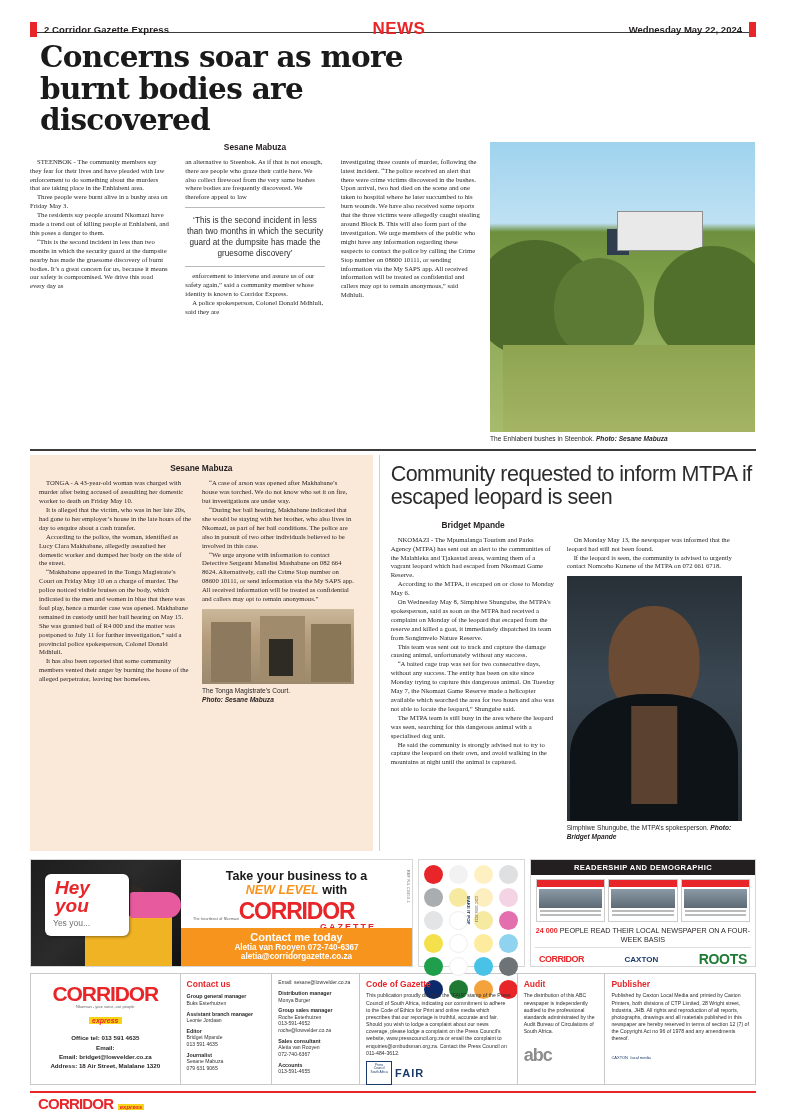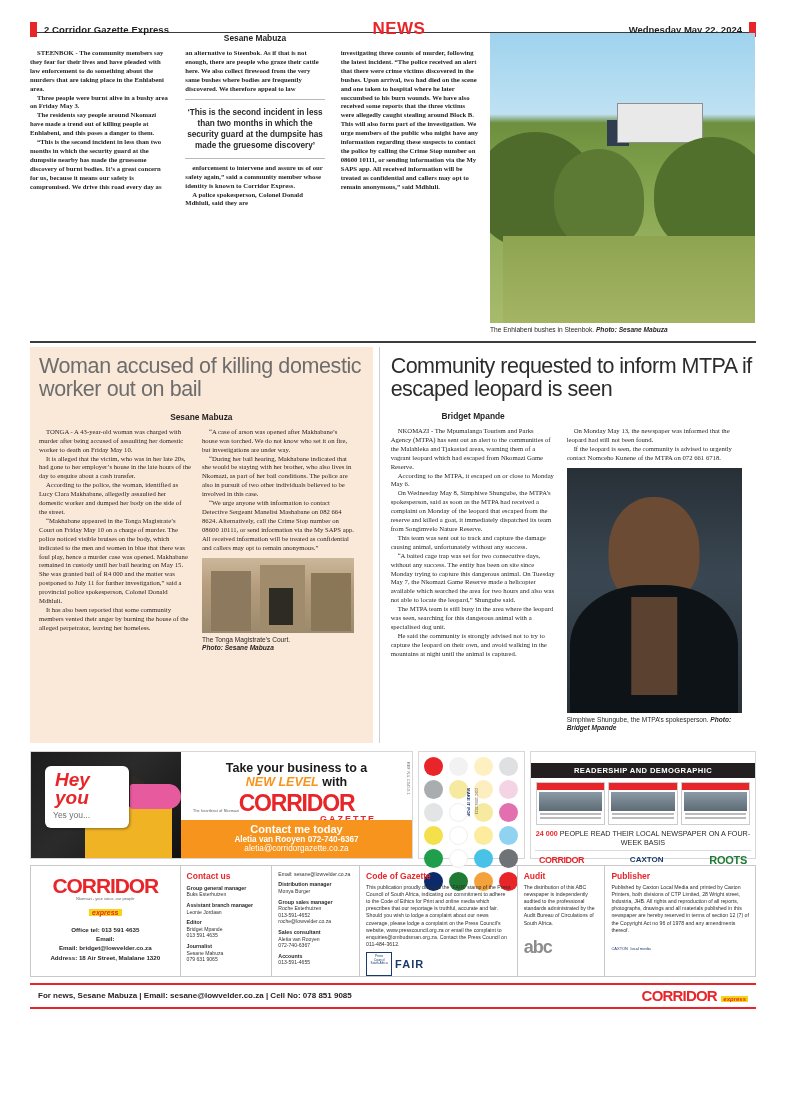--- a/index.html
+++ b/index.html
@@ -87,40 +87,40 @@
   .ad-body { flex:1; position:relative; }
   .ad-l1 { text-align:center; font-size:12.5px; font-weight:bold; margin-top:9px; color:#1a1a1a;}
   .ad-l2 { text-align:center; font-size:12.5px; font-weight:bold; color:#1a1a1a;}
   .ad-l2 em { color:#f7941e; font-style:italic; }
   .ad-corrlogo { text-align:center; font-size:23px; font-weight:bold; color:#e8262a; letter-spacing:-1.2px; margin-top:1px; }
   .ad-gaz { text-align:right; padding-right:36px; font-size:9px; font-weight:bold; color:#e8262a; letter-spacing:2px; margin-top:-3px;}
   .ad-sub { position:absolute; left:12px; top:57px; font-size:3.6px; color:#555; letter-spacing:.2px;}
   .ad-orange { position:absolute; left:0; right:0; bottom:0; height:38px; background:#f7941e; color:#fff; text-align:center; }
   .ad-orange .t1 { font-size:11px; font-weight:bold; padding-top:3px;}
   .ad-orange .t2 { font-size:8.2px; font-weight:bold; }
-  .ad-orange .t3 { font-size:8.2px; font-weight:normal; }
+  .ad-orange .t3 { font-size:8.2px; font-weight:bold; }
   .ad-vert { position:absolute; right:2px; top:10px; writing-mode:vertical-rl; font-size:3.6px; color:#666; letter-spacing:.3px;}
 
   .ad-dots { width:107px; border:1px solid #d7d7d7; background:#fff; position:relative; padding:5px; }
   .dotgrid { display:grid; grid-template-columns:repeat(4,1fr); gap:4px 5px; }
   .dot { width:19px; height:19px; border-radius:50%; }
 
   .ad-read { flex:1; border:1px solid #d7d7d7; background:#fff; position:relative; }
-  .read-hd { background:#231f20; color:#fff; font-size:7.6px; font-weight:bold; text-align:center; letter-spacing:.4px; padding:3px 16px;margin-top:11px;}
+  .read-hd { background:#231f20; color:#fff; font-size:7.6px; font-weight:bold; text-align:center; letter-spacing:.4px; padding:3px 16px;}
   .read-papers { display:flex; gap:3px; padding:4px 5px 2px 5px; }
   .mini { flex:1; height:43px; background:#fff; border:1px solid #ccc; position:relative; overflow:hidden;}
   .mini .mt { height:7px; background:#e8262a; }
   .mini .mi { height:19px; margin:2px 2px 0 2px; background:linear-gradient(#8a9aa6,#5e6b75); }
   .mini .ml { height:2px; background:#bbb; margin:2px 3px 0 3px;}
   .read-line { font-size:7.2px; text-align:center; padding:2px 4px 0 4px; line-height:1.25; }
   .read-line b { color:#e8262a; }
   .read-logos { display:flex; align-items:center; justify-content:space-between; padding:3px 8px 0 8px; }
   .rl-corr { font-size:9px; font-weight:bold; color:#e8262a; letter-spacing:-.5px;}
   .rl-cax { font-size:8px; font-weight:bold; color:#1a3a6b;}
-  .rl-roots { font-size:11px; font-weight:bold; color:#1f7a34; letter-spacing:-.3px;}
+  .rl-roots { font-size:14px; font-weight:bold; color:#1f7a34; letter-spacing:-.3px;}
 
   
   .footerpanel { margin-top:6px; border:1px solid #c9c9c9; display:flex; height:112px; background:#fff;}
   .fp-col { padding:5px 6px; border-right:1px solid #c9c9c9; position:relative; }
   .fp-col:last-child { border-right:none; }
   .fp-c1 { width:150px; text-align:center; }
   .fp-c2 { width:92px; }
   .fp-c3 { width:88px; }
   .fp-c4 { width:158px; }
   .fp-c5 { width:150px; }
@@ -152,25 +152,26 @@
 
   <div class="masthead">
     <div class="mh-bar"></div>
     <div class="mh-left">2 Corridor Gazette Express</div>
     <div class="mh-center">NEWS</div>
     <div class="mh-right">Wednesday May 22, 2024</div>
     <div class="mh-bar-r"></div>
   </div>
   <div class="rule-top"></div>
 
+  <h1 class="lead-head">Concerns soar as more burnt bodies are discovered</h1>
 
   <div class="lead-wrap">
     <div class="lead-cols">
       <div class="byline">Sesane Mabuza</div>
-      <div style="display:flex; gap:16px;font-weight:bold;">
+      <div style="display:flex; gap:16px;">
         <div class="bodytext" style="width:144px;">
           <p>STEENBOK - The community members say they fear for their lives and have pleaded with law enforcement to do something about the murders that are taking place in the Enhlabeni area.</p>
           <p>Three people were burnt alive in a bushy area on Friday May 3.</p>
           <p>The residents say people around Nkomazi have made a trend out of killing people at Enhlabeni, and this poses a danger to them.</p>
           <p>“This is the second incident in less than two months in which the security guard at the dumpsite nearby has made the gruesome discovery of burnt bodies. It’s a great concern for us, because it means our safety is compromised. We drive this road every day as</p>
         </div>
         <div style="width:144px;">
           <div class="bodytext">
               <p class="nofirst">an alternative to Steenbok. As if that is not enough, there are people who graze their cattle here. We also collect firewood from the very same bushes where bodies are frequently discovered. We therefore appeal to law</p>
             </div>
@@ -200,21 +201,20 @@
         <i>Photo: Sesane Mabuza</i>
       </div>
     </div>
   </div>
 
   <div class="rule-sec"></div>
 
   <div class="features">
 
     <div class="feat-left">
-      <h2 class="feat-head-left">Woman accused of killing domestic worker out on bail</h2>
       <div class="byline">Sesane Mabuza</div>
       <div style="display:flex; gap:11px;">
         <div style="width:152px;">
           <div class="bodytext">
             <p>TONGA - A 43-year-old woman was charged with murder after being accused of assaulting her domestic worker to death on Friday May 10.</p>
             <p>It is alleged that the victim, who was in her late 20s, had gone to her employer’s house in the late hours of the day to enquire about a cash transfer.</p>
             <p>According to the police, the woman, identified as Lucy Clara Makhabane, allegedly assaulted her domestic worker and dumped her body on the side of the street.</p>
             <p>“Makhabane appeared in the Tonga Magistrate’s Court on Friday May 10 on a charge of murder. The police noticed visible bruises on the body, which indicated to the men and women in blue that there was foul play, hence a murder case was opened. Makhabane remained in custody until her bail hearing on May 15. She was granted bail of R4 000 and the matter was postponed to July 11 for further investigation,” said a provincial police spokesperson, Colonel Donald Mdhluli.</p>
             <p>It has also been reported that some community members vented their anger by burning the house of the alleged perpetrator, leaving her homeless.</p>
           </div>
@@ -429,20 +429,19 @@
       <div class="fp-h">Publisher</div>
       <div class="fp-body">Published by Caxton Local Media and printed by Caxton Printers, both divisions of CTP Limited, 28 Wright street, Industria, JHB. All rights and reproduction of all reports, photographs, drawings and all materials published in this newspaper are hereby reserved in terms of section 12 (7) of the Copyright Act no 96 of 1978 and any amendments thereof.</div>
       <div class="caxton">
         <span>CAXTON</span>
         <span>local media</span>
       </div>
     </div>
   </div>
 
   <div class="bottombar">
-    <div class="bb-txt">For news, Sesane Mabuza | Email: sesane@lowvelder.co.za | Cell No: 078 851 9085</div>
     <div>
       <span class="bb-logo">CORRIDOR</span>
       <span class="bb-exp">express</span>
     </div>
   </div>
 
 </div>
 
 </body></html>

